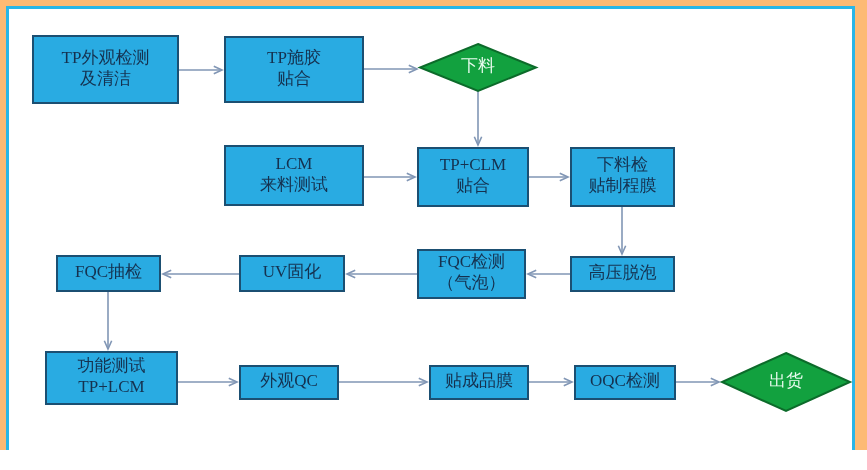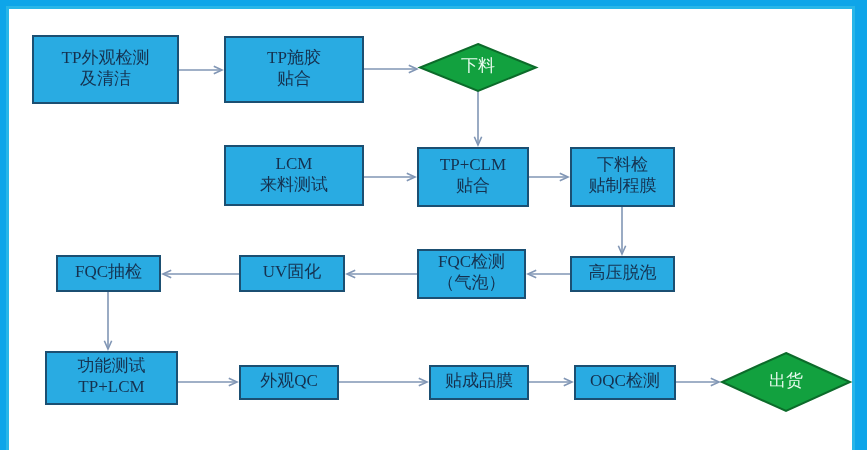--- a/index.html
+++ b/index.html
@@ -4,21 +4,21 @@
 <style>
   html, body {
     margin: 0;
     padding: 0;
     background: #ffffff;
   }
   #canvas {
     position: relative;
     width: 867px;
     height: 450px;
-    background: #0ea5e9;
+    background: #fdba74;
     font-family: "Liberation Serif", "DejaVu Serif", serif;
     overflow: hidden;
   }
   #frame {
     position: absolute;
     left: 6px;
     top: 6px;
     width: 849px;
     height: 452px;
     border: 3px solid #29b6e8;

